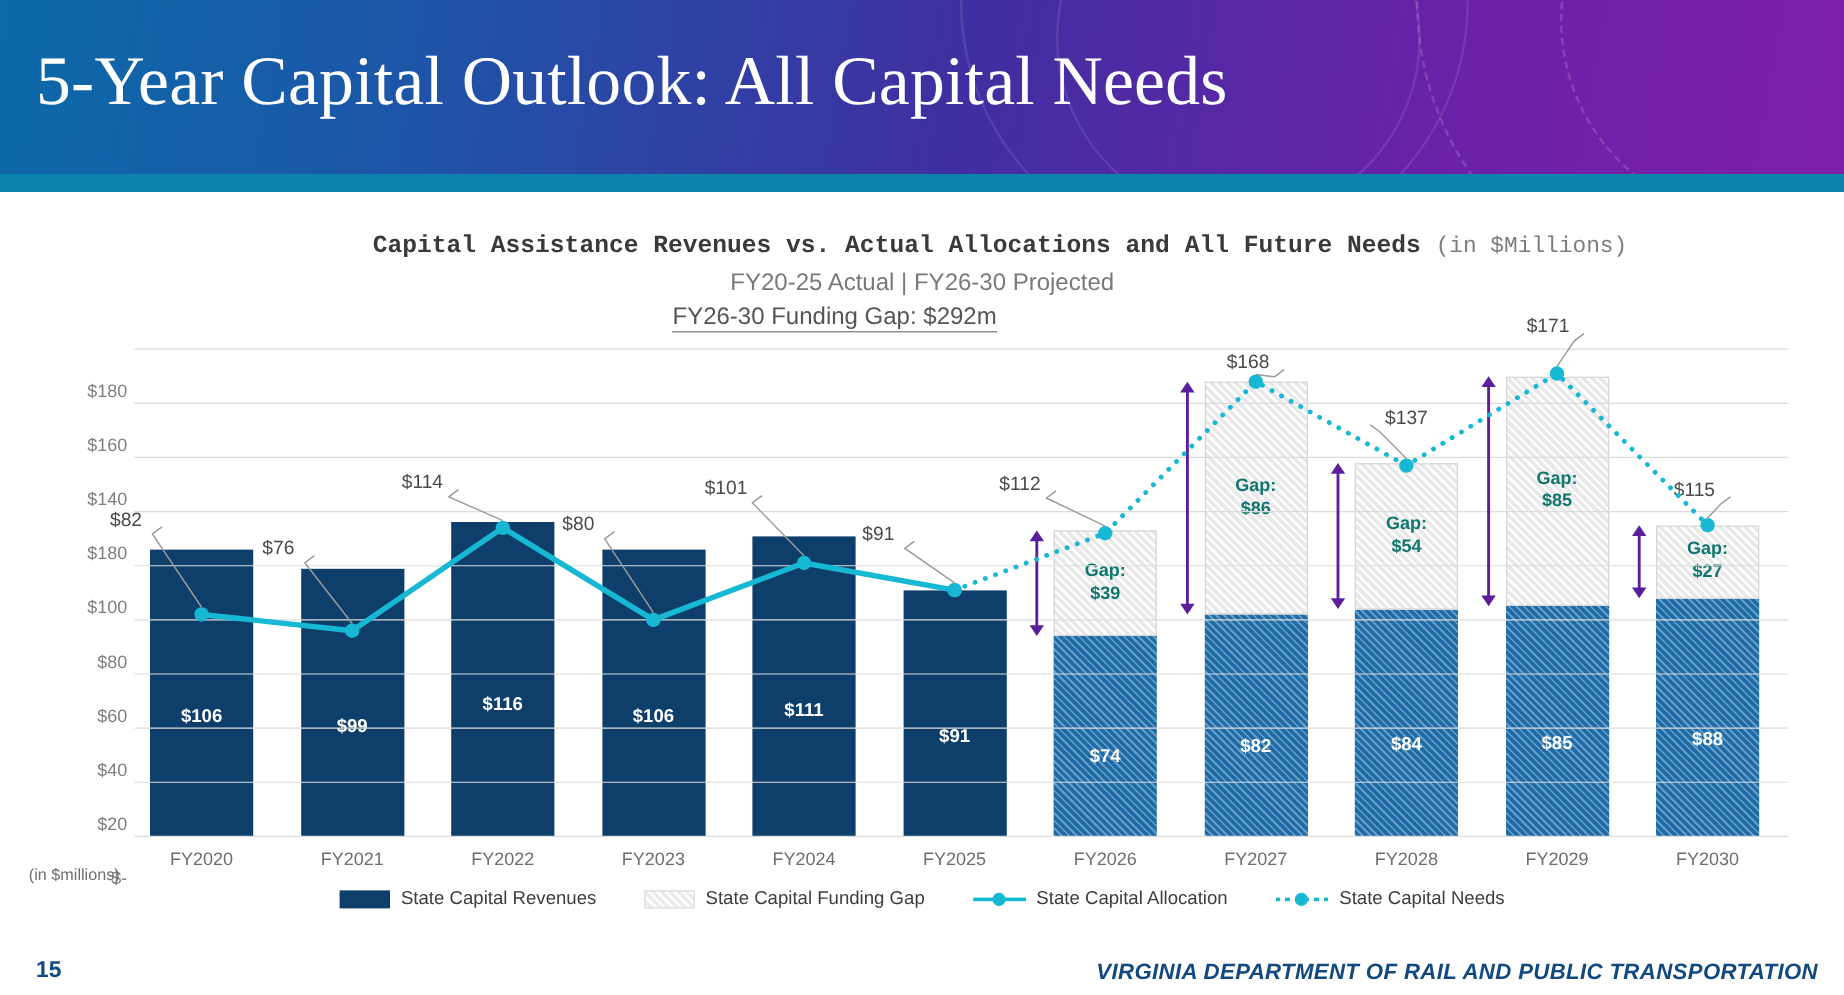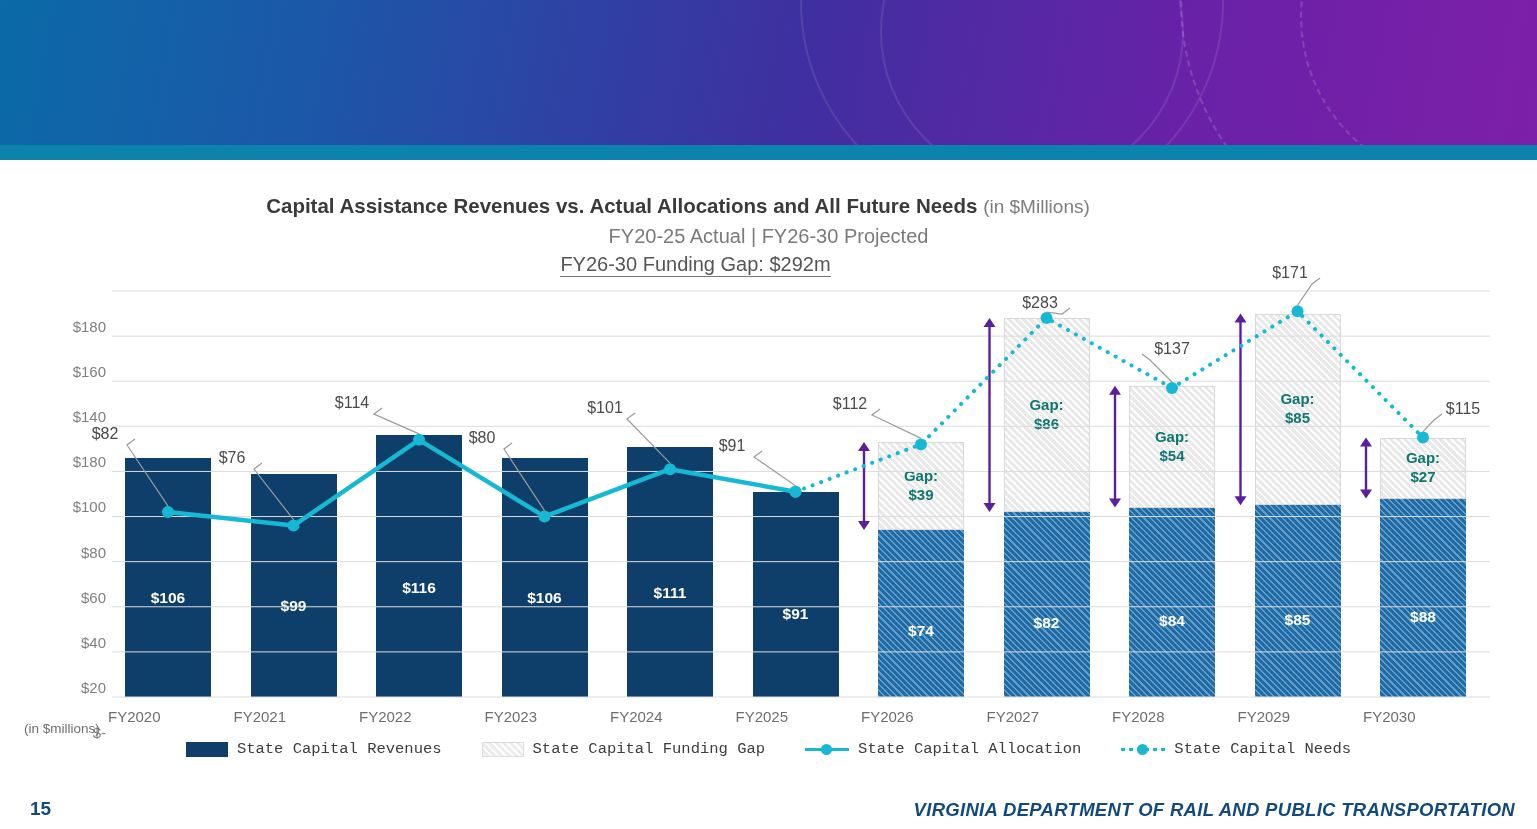--- a/index.html
+++ b/index.html
@@ -21,40 +21,40 @@
   .deco-d{position:absolute;border:2px dashed rgba(255,255,255,0.16);border-radius:50%;}
   #header-title{
     position:absolute;left:30px;top:34px;
     font-family:"Liberation Serif", serif;
     font-size:58px;color:#ffffff;letter-spacing:0.2px;white-space:nowrap;
   }
   #accent-bar{position:absolute;left:0;top:145px;width:1537px;height:15px;background:#0b83ad;}
 
   
   #chart-title{
-    position:absolute;left:0;top:194px;width:1356px;text-align:center;
-    font-size:20.5px;color:#3f3f3f;white-space:nowrap;
+    position:absolute;left:0;top:194px;width:1356px;text-align:right;
+    font-size:20.5px;color:#3f3f3f;white-space:nowrap;font-family:Liberation Mono, monospace;
   }
   #chart-title .b{font-weight:bold;color:#3a3a3a;}
   #chart-title .u{font-weight:normal;color:#7d7d7d;font-size:19px;}
   #chart-sub1{
     position:absolute;left:0;top:225px;width:1537px;text-align:center;
     font-size:20px;color:#7a7a7a;white-space:nowrap;
   }
   #chart-sub2{
     position:absolute;left:0;top:253px;width:1391px;text-align:center;
     font-size:20px;color:#555;white-space:nowrap;
   }
   #chart-sub2 span{border-bottom:1.5px solid #777;padding-bottom:1px;}
 
   
   #plot{position:absolute;left:0;top:0;width:1537px;height:829px;pointer-events:none;}
 
   .ylabel{position:absolute;font-size:15px;color:#7f7f7f;text-align:right;width:60px;margin-top:37px;}
-  .xlabel{position:absolute;font-size:15px;color:#6e6e6e;width:120px;}
+  .xlabel{position:absolute;font-size:15px;color:#6e6e6e;text-align:center;width:120px;}
   #axis-note{position:absolute;left:24px;top:721px;font-size:13.5px;color:#6e6e6e;}
 
   .bar{position:absolute;}
   .bar-solid{background:#0e3f6b;}
   .bar-hatch{
     background-color:#1d6ca8;
     background-image:repeating-linear-gradient(45deg,rgba(255,255,255,.32) 0 1.6px,rgba(255,255,255,0) 1.6px 4.4px);
   }
   .bar-gap{
     background-color:#e9e9e9;
@@ -69,21 +69,21 @@
     position:absolute;width:120px;text-align:center;
     font-size:15px;color:#0f766e;line-height:19px;font-weight:600;
   }
   .callout{
     position:absolute;width:90px;text-align:center;
     font-size:16px;color:#4a4a4a;
   }
 
   
   #legend{position:absolute;left:0;top:740px;width:1537px;display:flex;justify-content:center;align-items:center;gap:40px;}
-  .leg{display:flex;align-items:center;gap:9px;font-size:15.5px;color:#3d3d3d;white-space:nowrap;font-family:Liberation Mono, monospace;}
+  .leg{display:flex;align-items:center;gap:9px;font-size:15.5px;color:#3d3d3d;white-space:nowrap;}
   .sw-solid{width:42px;height:15px;background:#0e3f6b;}
   .sw-gap{width:42px;height:15px;background-color:#ececec;
     background-image:repeating-linear-gradient(45deg,#ffffff 0 2px,rgba(0,0,0,0) 2px 5px);border:1px solid #dcdcdc;box-sizing:border-box;}
   .sw-line{width:44px;height:15px;position:relative;}
   .sw-line i{position:absolute;left:0;top:6px;width:44px;height:3.5px;background:#17b8d4;}
   .sw-line b{position:absolute;left:16px;top:2px;width:11px;height:11px;border-radius:50%;background:#17b8d4;}
   .sw-dot{width:44px;height:15px;position:relative;}
   .sw-dot i{position:absolute;left:0;top:6px;width:44px;height:3.5px;
     background-image:repeating-linear-gradient(to right,#17b8d4 0 4px,rgba(0,0,0,0) 4px 8px);}
   .sw-dot b{position:absolute;left:16px;top:2px;width:11px;height:11px;border-radius:50%;background:#17b8d4;}
@@ -94,20 +94,21 @@
     color:#12497e;letter-spacing:.3px;white-space:nowrap;}
 </style>
 </head>
 <body>
 
 <div id="header">
   <div class="deco" style="left:800px;top:-210px;width:420px;height:420px;"></div>
   <div class="deco" style="left:880px;top:-120px;width:300px;height:300px;"></div>
   <div class="deco-d" style="left:1180px;top:-250px;width:500px;height:500px;"></div>
   <div class="deco-d" style="left:1300px;top:-150px;width:330px;height:330px;"></div>
+  <div id="header-title">5-Year Capital Outlook: All Capital Needs</div>
 </div>
 <div id="accent-bar"></div>
 
 <div id="chart-title">
   <span class="b">Capital Assistance Revenues vs. Actual Allocations and All Future Needs</span>
   <span class="u">(in $Millions)</span>
 </div>
 <div id="chart-sub1">FY20-25 Actual | FY26-30 Projected</div>
 <div id="chart-sub2"><span>FY26-30 Funding Gap: $292m</span></div>
 
@@ -180,24 +181,24 @@
       <div>Gap:</div>
       <div>$27</div>
     </div>
     <div class="callout" style="left: 60px; top: 425px;">$82</div>
     <div class="callout" style="left: 187px; top: 449px;">$76</div>
     <div class="callout" style="left: 307px; top: 394px;">$114</div>
     <div class="callout" style="left: 437px; top: 429px;">$80</div>
     <div class="callout" style="left: 560px; top: 399px;">$101</div>
     <div class="callout" style="left: 687px; top: 437px;">$91</div>
     <div class="callout" style="left: 805px; top: 395px;">$112</div>
-    <div class="callout" style="left: 995px; top: 294px;">$283</div>
+    <div class="callout" style="left: 995px; top: 294px;">$168</div>
     <div class="callout" style="left: 1127px; top: 340px;">$137</div>
     <div class="callout" style="left: 1245px; top: 264px;">$171</div>
-    <div class="callout" style="left: 1418px; top: 400px;">$115</div>
+    <div class="callout" style="left: 1367px; top: 400px;">$115</div>
   </div>
 <svg id="plot">
     <line x1="112" y1="697" x2="1490" y2="697" stroke="#dcdcdc" stroke-width="1"></line>
     <line x1="112" y1="651.8888888888889" x2="1490" y2="651.8888888888889" stroke="#dcdcdc" stroke-width="1"></line>
     <line x1="112" y1="606.7777777777778" x2="1490" y2="606.7777777777778" stroke="#dcdcdc" stroke-width="1"></line>
     <line x1="112" y1="561.6666666666666" x2="1490" y2="561.6666666666666" stroke="#dcdcdc" stroke-width="1"></line>
     <line x1="112" y1="516.5555555555555" x2="1490" y2="516.5555555555555" stroke="#dcdcdc" stroke-width="1"></line>
     <line x1="112" y1="471.44444444444446" x2="1490" y2="471.44444444444446" stroke="#dcdcdc" stroke-width="1"></line>
     <line x1="112" y1="426.3333333333333" x2="1490" y2="426.3333333333333" stroke="#dcdcdc" stroke-width="1"></line>
     <line x1="112" y1="381.22222222222223" x2="1490" y2="381.22222222222223" stroke="#dcdcdc" stroke-width="1"></line>

